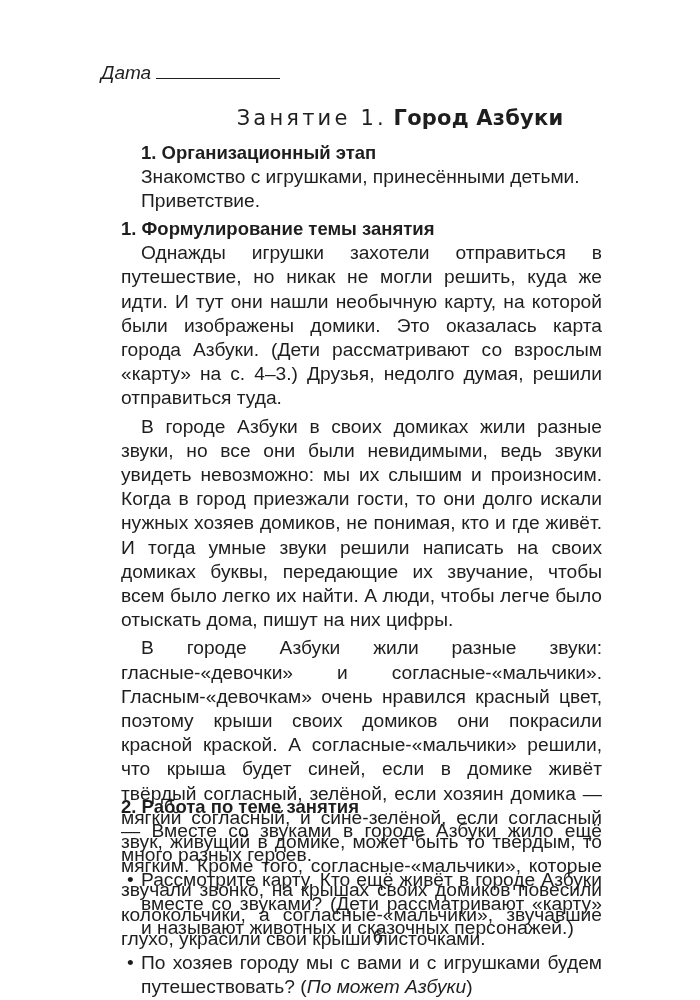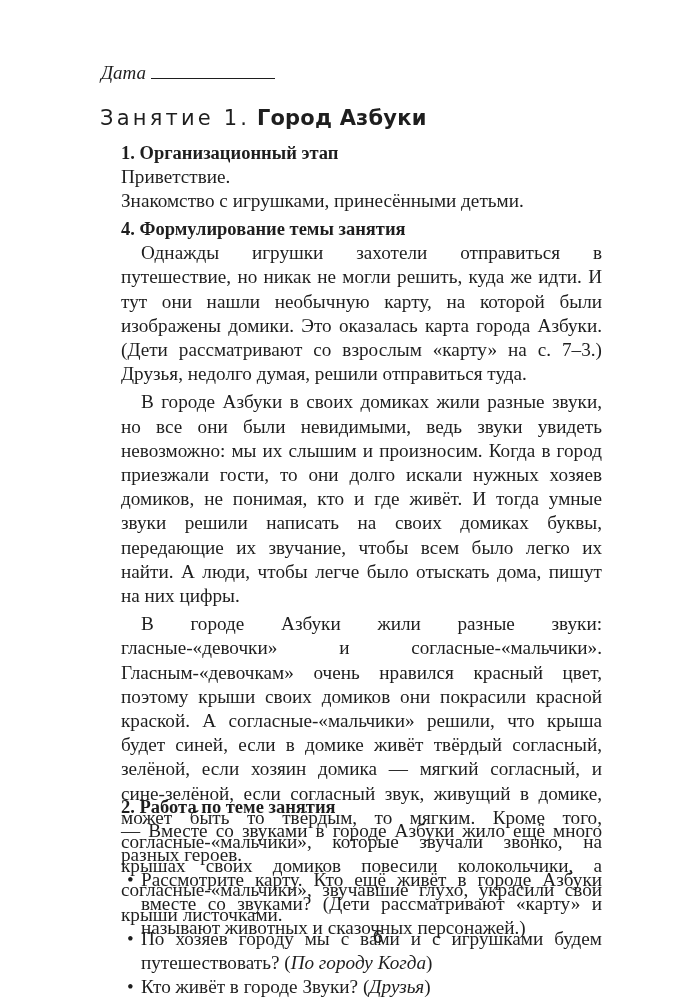--- a/index.html
+++ b/index.html
@@ -1,23 +1,23 @@
 <!DOCTYPE html>
 <html><head>
 <meta charset="utf-8">
 <style>
   html, body { margin: 0; padding: 0; background: #ffffff; }
   body { width: 700px; height: 1000px; position: relative; overflow: hidden; color: #1e1e1e; }
-  .serif { font-family: Liberation Serif, serif; }
+  .serif { font-family: Liberation Sans, sans-serif; }
   .sans { font-family: "DejaVu Sans", "Liberation Sans", sans-serif; }
 
   #date-row { position: absolute; left: 101px; top: 62px; font-size: 19px; font-style: italic; }
   #date-row .line { display: inline-block; width: 124px; border-bottom: 1.6px solid #1e1e1e; margin-left: 5px; vertical-align: baseline; height: 14px; }
 
-  #title { position: absolute; left: 0; width: 700px; top: 106px; text-align: left; font-size: 21px; padding-left: 100px; box-sizing: border-box; }
+  #title { position: absolute; left: 0; width: 700px; top: 106px; text-align: center; font-size: 21px; padding-left: 100px; box-sizing: border-box; }
   #title .lesson { letter-spacing: 3.2px; font-weight: normal; }
   #title .name { font-weight: bold; letter-spacing: 0.2px; }
 
   .content { position: absolute; left: 121px; width: 481px; font-size: 19.2px; line-height: 24.2px; }
   .h { font-weight: bold; font-size: 18.5px; }
   p { margin: 0; text-align: justify; text-align-last: left; }
   p.ind { text-indent: 20px; }
   ul { list-style: none; margin: 0; padding: 0; }
   li { position: relative; padding-left: 20px; text-align: justify; }
   li .bul { position: absolute; left: 6px; top: 0; }
@@ -29,36 +29,36 @@
 
 <div id="date-row" class="serif">
   <span>Дата</span><span class="line"></span>
 </div>
 
 <div id="title" class="sans">
   <span class="lesson">Занятие 1.</span>
   <span class="name">Город Азбуки</span>
 </div>
 
-<div class="content serif" style="top:141px;">
+<div class="content serif" style="top:141px;margin-left:20px;">
   <div class="h">1. Организационный этап</div>
+  <div>Знакомство с игрушками, принесёнными детьми.</div>
   <div>Приветствие.</div>
-  <div>Знакомство с игрушками, принесёнными детьми.</div>
 </div>
 
 <div class="content serif" style="top:217px;">
-  <div class="h">4. Формулирование темы занятия</div>
-  <p class="ind" style="margin-bottom:4px;">Однажды игрушки захотели отправиться в путешествие, но никак не могли решить, куда же идти. И тут они нашли необычную карту, на которой были изображены домики. Это оказалась карта города Азбуки. (Дети рассматривают со взрослым «карту» на с. 7–3.) Друзья, недолго думая, решили отправиться туда.</p>
+  <div class="h">1. Формулирование темы занятия</div>
+  <p class="ind" style="margin-bottom:4px;">Однажды игрушки захотели отправиться в путешествие, но никак не могли решить, куда же идти. И тут они нашли необычную карту, на которой были изображены домики. Это оказалась карта города Азбуки. (Дети рассматривают со взрослым «карту» на с. 4–3.) Друзья, недолго думая, решили отправиться туда.</p>
   <p class="ind" style="margin-bottom:4px;">В городе Азбуки в своих домиках жили разные звуки, но все они были невидимыми, ведь звуки увидеть невозможно: мы их слышим и произносим. Когда в город приезжали гости, то они долго искали нужных хозяев домиков, не понимая, кто и где живёт. И тогда умные звуки решили написать на своих домиках буквы, передающие их звучание, чтобы всем было легко их найти. А люди, чтобы легче было отыскать дома, пишут на них цифры.</p>
   <p class="ind">В городе Азбуки жили разные звуки: гласные-«девочки» и согласные-«мальчики». Гласным-«девочкам» очень нравился красный цвет, поэтому крыши своих домиков они покрасили красной краской. А согласные-«мальчики» решили, что крыша будет синей, если в домике живёт твёрдый согласный, зелёной, если хозяин домика — мягкий согласный, и сине-зелёной, если согласный звук, живущий в домике, может быть то твёрдым, то мягким. Кроме того, согласные-«мальчики», которые звучали звонко, на крышах своих домиков повесили колокольчики, а согласные-«мальчики», звучавшие глухо, украсили свои крыши листочками.</p>
   <ul>
     <li>
       <span class="bul">•</span>
       <span>По хозяев городу мы с вами и с игрушками будем путешествовать?</span>
-      (<span class="it">По городу Когда</span>)
+      (<span class="it">По может Азбуки</span>)
     </li>
     <li>
       <span class="bul">•</span>
       <span>Кто живёт в городе Звуки?</span>
       (<span class="it">Друзья</span>)
     </li>
     <li>
       <span class="bul">•</span>
       
       ()

